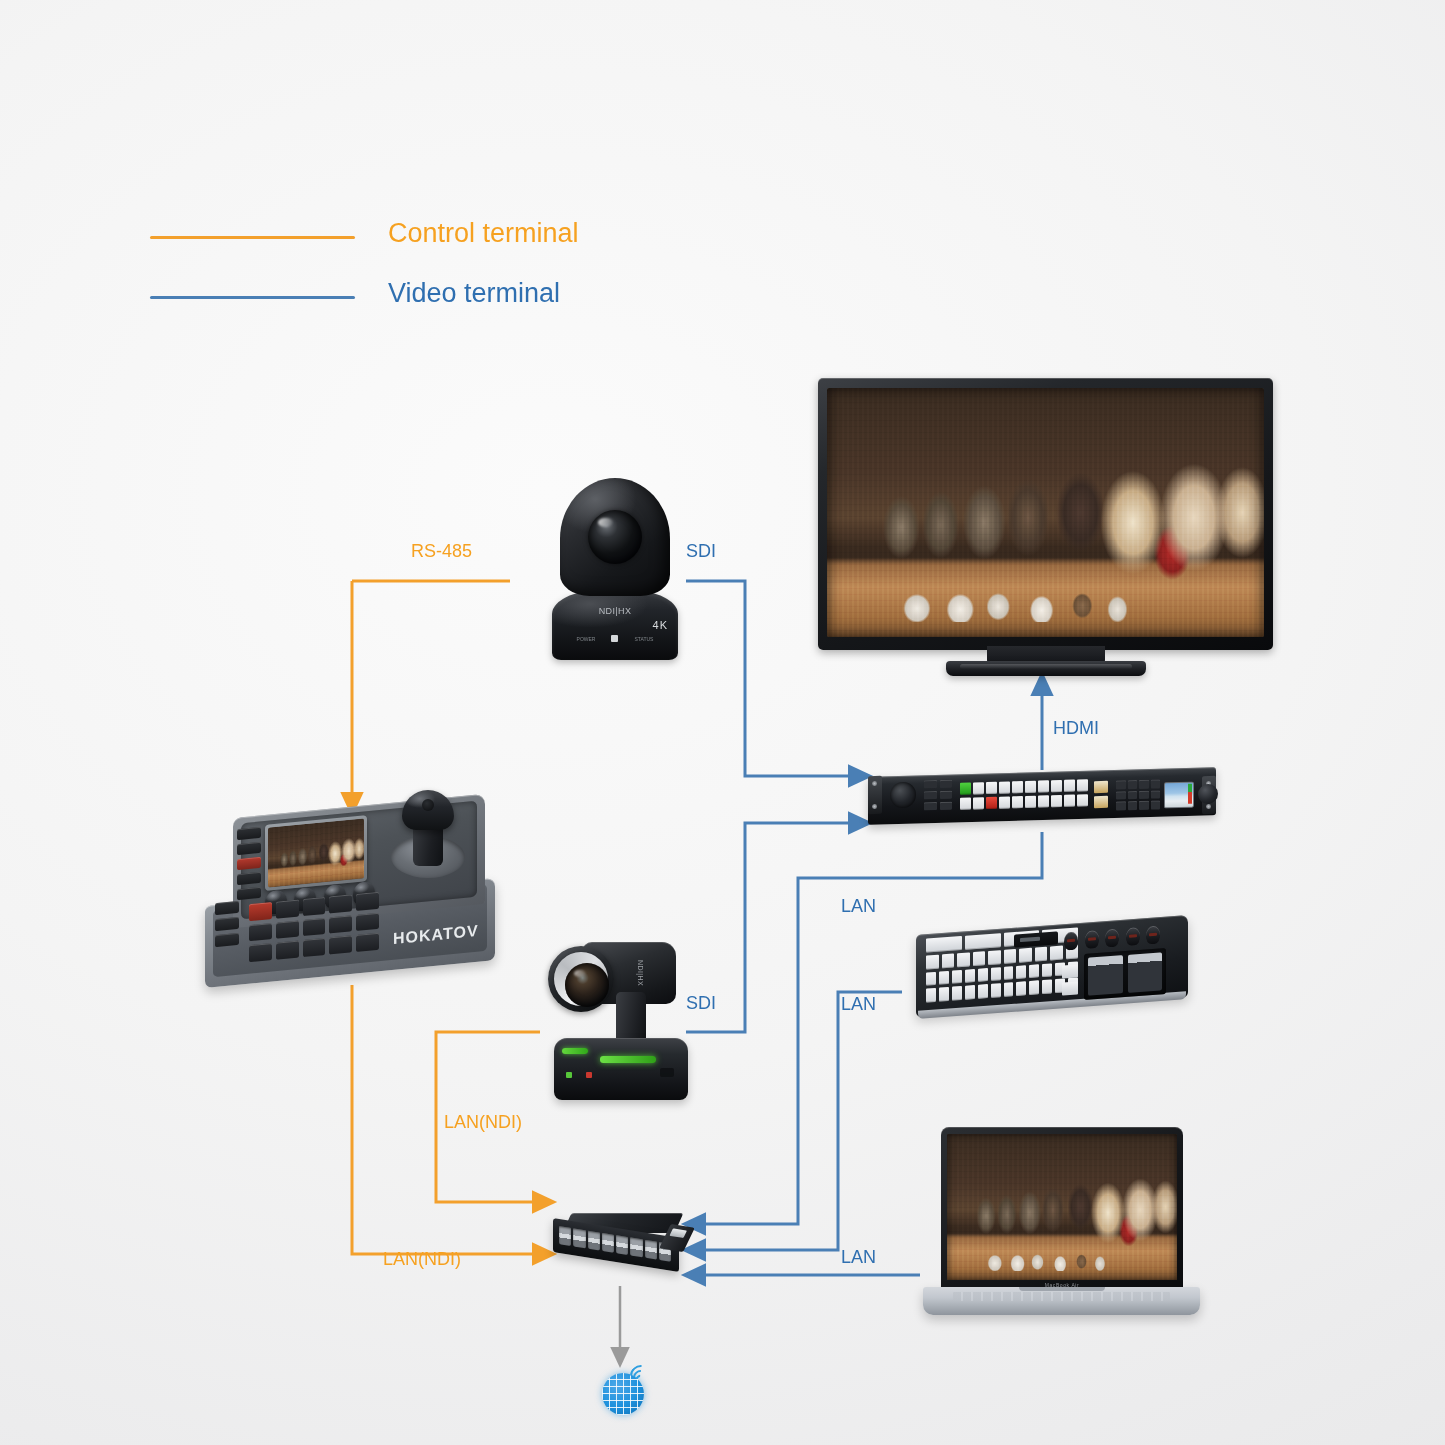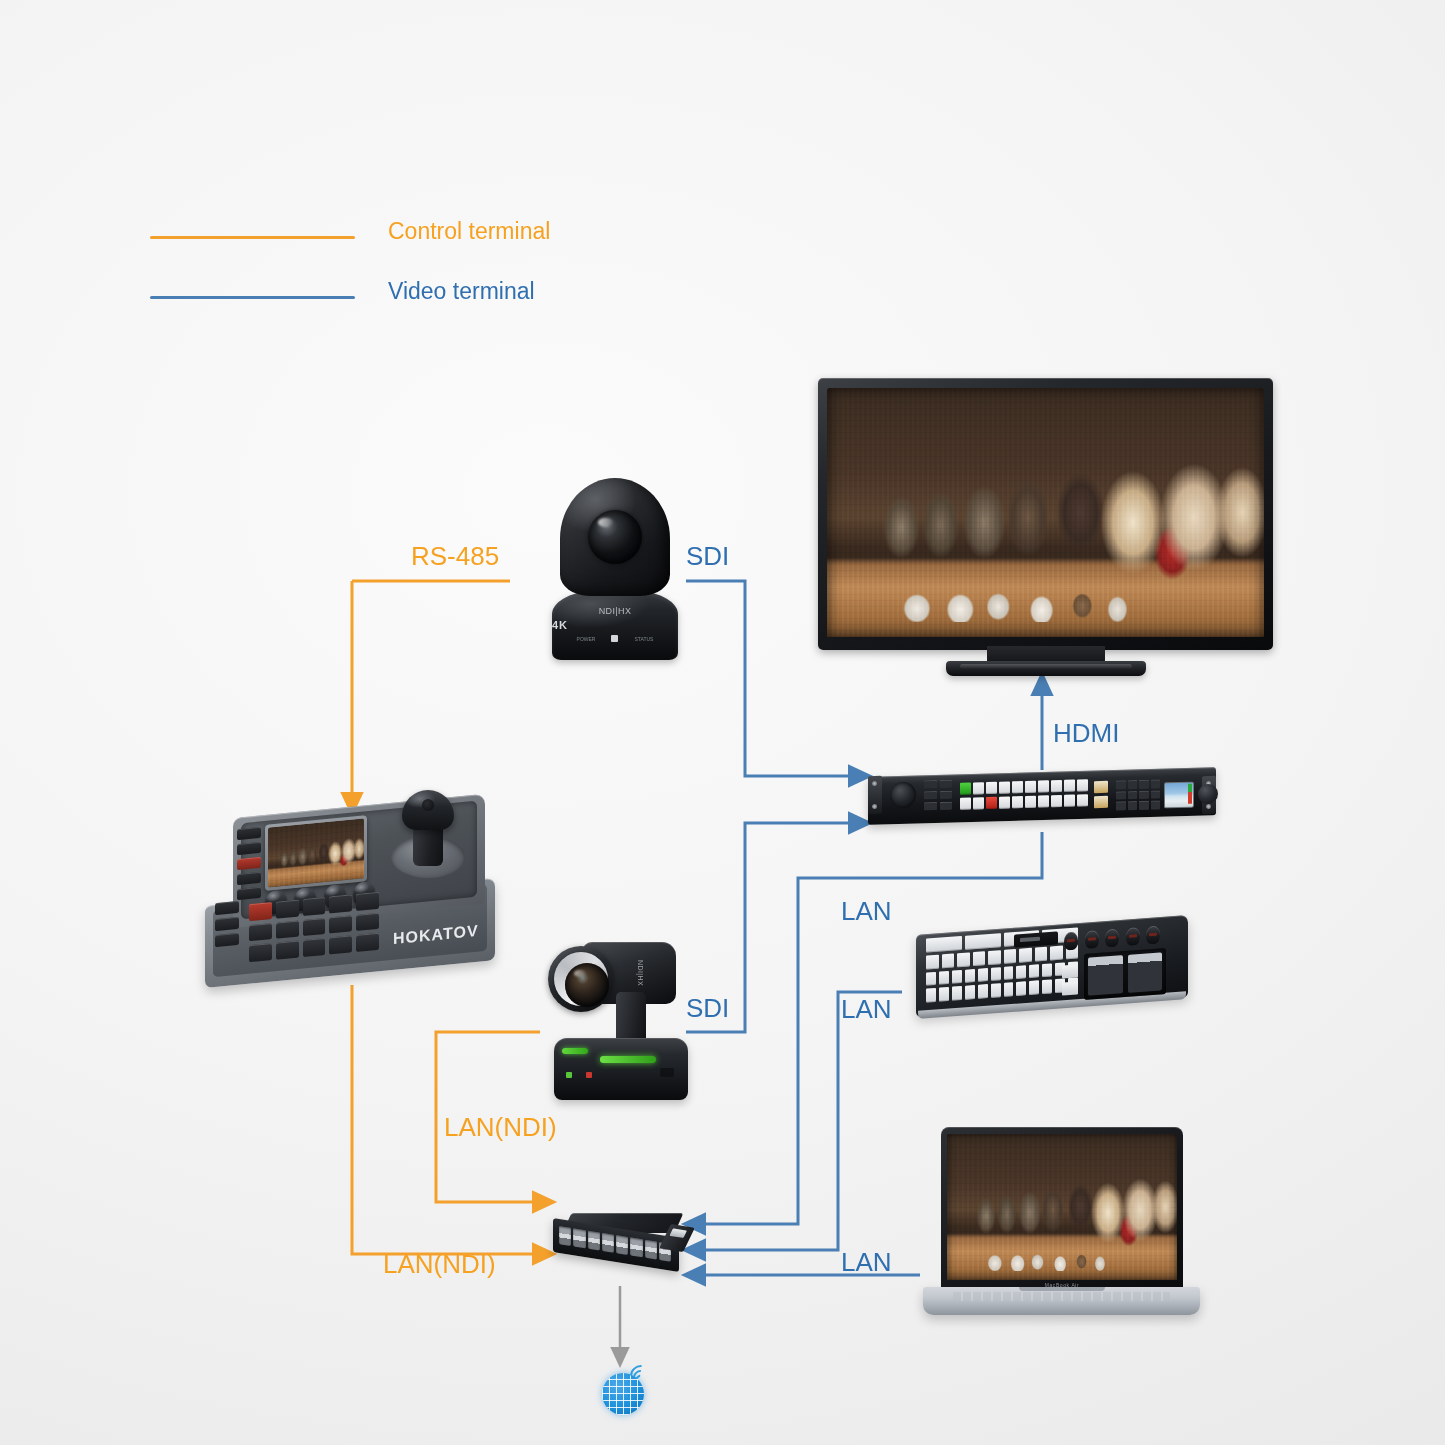--- a/index.html
+++ b/index.html
@@ -25,27 +25,27 @@
   }
 
   
   .legend { position: absolute; left: 150px; top: 218px; }
   .legend-row { position: relative; height: 60px; }
   .legend-line { position: absolute; left: 0; top: 18px; width: 205px; height: 3px; border-radius: 2px; }
   .legend-line.orange { background: #f3a02c; }
   .legend-line.blue   { background: #4a7fb5; }
   .legend-label {
     position: absolute; left: 238px; top: 0;
-    font-size: 23px; white-space: nowrap;
+    font-size: 27px; white-space: nowrap;
   }
   .legend-label.orange { color: #f6a120; }
   .legend-label.blue   { color: #2f6fb0; }
 
   
-  .wlabel { position: absolute; font-size: 26px; white-space: nowrap; }
+  .wlabel { position: absolute; font-size: 18px; white-space: nowrap; }
   .wlabel.orange { color: #f6a120; }
   .wlabel.blue   { color: #2f6fb0; }
 
   
 
   
   .photo {
     position: relative; overflow: hidden;
     background:
       
@@ -169,22 +169,22 @@
       radial-gradient(ellipse 70% 50% at 30% 22%, #4b4e53 0%, rgba(75,78,83,0) 66%),
       linear-gradient(to bottom,#3a3d42 0%,#22252a 30%,#131518 72%,#0a0b0d 100%);
     border-radius: 60px 60px 9px 9px / 26px 26px 7px 7px;
     box-shadow: inset 0 2px 4px rgba(255,255,255,.09), 0 3px 7px rgba(0,0,0,.25);
   }
   #camDome .brand {
     position:absolute; left:0; top:128px; width:126px; text-align:center;
     font-size:9px; color:#b9bdc2; letter-spacing:.4px;
   }
   #camDome .res {
-    position:absolute; left:0; top:141px; width:116px; text-align:left;
-    font-size:11px; font-weight:bold; color:#d8dbde; letter-spacing:1px;
+    position:absolute; left:0; top:141px; width:116px; text-align:right;
+    font-size:11px; font-weight:normal; color:#d8dbde; letter-spacing:1px;
   }
   #camDome .leds {
     position:absolute; left:0; top:157px; width:126px;
     display:flex; justify-content:center; gap:16px; align-items:center;
   }
   #camDome .leds span{ font-size:5px; color:#7f8489; }
   #camDome .leds .dot{ width:7px;height:7px;background:#d4d7da;border-radius:1px; }
 
   
   #camBox { position: absolute; left: 548px; top: 940px; width: 140px; height: 166px; }

